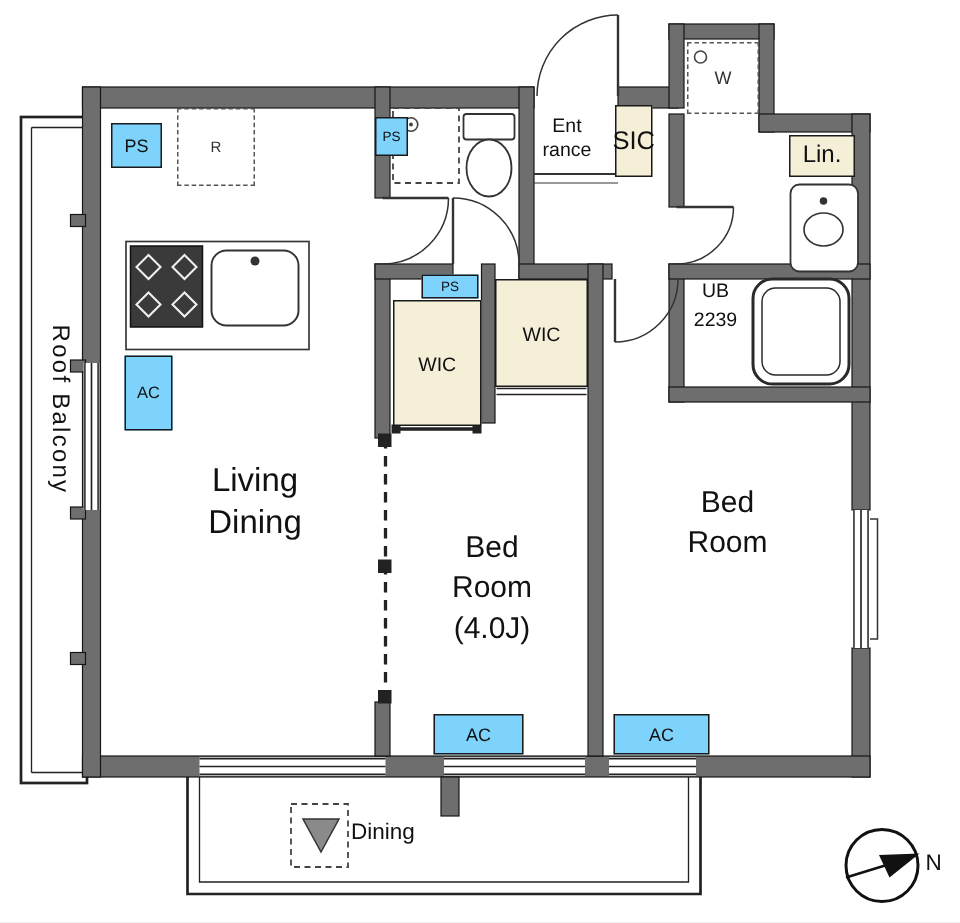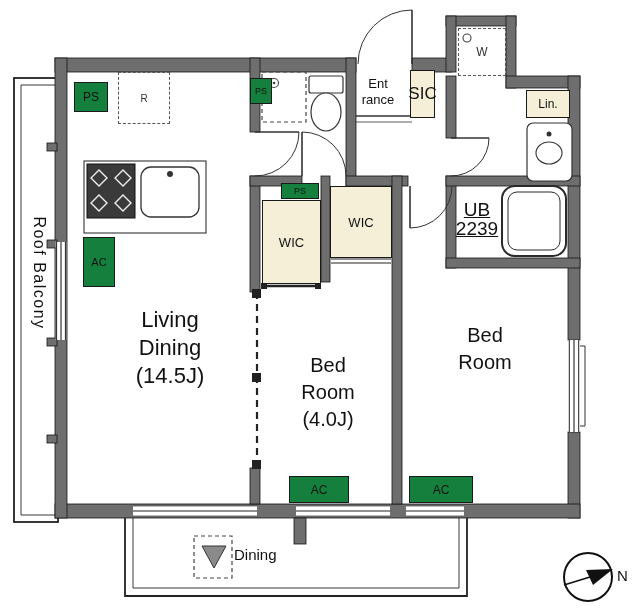--- a/index.html
+++ b/index.html
@@ -7,21 +7,21 @@
     --closet-fill:#f5efd8;
     --line:#1a1a1a;
     --background:#ffffff;
   }
   *{margin:0;padding:0;box-sizing:border-box;}
   body{background:#fff;font-family:"Liberation Sans",sans-serif;}
   .plan{position:relative;width:640px;height:615px;background:var(--background);outline:1px solid #c4c4c4;overflow:hidden;color:#111;}
   .plan svg.base{position:absolute;left:0;top:0;}
   .lbl{position:absolute;color:#111;white-space:nowrap;line-height:1.25;}
   .center{text-align:center;}
-  .box{position:absolute;display:flex;align-items:center;justify-content:center;border:1.2px solid #1a1a1a;background:#15803d;color:#111;}
+  .box{position:absolute;display:flex;align-items:center;justify-content:center;border:1.2px solid #1a1a1a;background:#7dd3fc;color:#111;}
   .cream{background:var(--closet-fill);}
   .dashed{border:1.3px dashed #555;background:transparent;color:#333;}
   .wall{fill:var(--wall);stroke:#161616;stroke-width:0.8;}
   .thin{stroke:#222;fill:none;}
   .fix{stroke:#333;fill:#fff;}
 </style>
 </head>
 <body>
 
 <div class="plan">
@@ -178,57 +178,56 @@
       <line x1="564" y1="585" x2="590" y2="577" stroke="#111" stroke-width="1.6"></line>
       <polygon points="613,569 586,570 593,585" fill="#111"></polygon>
     </g>
   </svg>
 
   <div class="lbl center" style="left:-61px;top:263px;width:200px;font-size:16px;letter-spacing:1.5px;transform:rotate(90deg);">Roof Balcony</div>
 
   <div class="lbl center" style="left:95px;top:306px;width:150px;font-size:22px;line-height:28px;text-align:center;">
     <div>Living</div>
     <div>Dining</div>
-    <div>(14.5J)</div>
   </div>
 
   <div class="lbl center" style="left:267px;top:352px;width:122px;font-size:20px;line-height:27px;">
     <div>Bed</div>
     <div>Room</div>
     <div>(4.0J)</div>
   </div>
 
   <div class="lbl center" style="left:420px;top:322px;width:130px;font-size:20px;line-height:27px;">
     <div>Bed</div>
     <div>Room</div>
   </div>
 
   <div class="lbl center" style="left:350px;top:76px;width:56px;font-size:13px;line-height:16px;">
     <div>Ent</div>
     <div>rance</div>
   </div>
 
-  <div class="lbl center" style="left:452px;top:200px;width:50px;font-size:19px;line-height:19px;text-decoration:underline;">
+  <div class="lbl center" style="left:452px;top:184px;width:50px;font-size:13px;line-height:19px;">
     <div>UB</div>
     <div>2239</div>
   </div>
 
   <div class="lbl" style="left:234px;top:546px;font-size:15px;">Dining</div>
 
   <div class="lbl" style="left:617px;top:567px;font-size:15px;">N</div>
 
   <div class="box" style="left:74px;top:82px;width:34px;height:30px;font-size:12px;">PS</div>
 
   <div class="box" style="left:250px;top:78px;width:22px;height:26px;font-size:9px;border-width:1px;">PS</div>
 
   <div class="box" style="left:281px;top:183px;width:38px;height:16px;font-size:9px;border-width:1px;">PS</div>
 
   <div class="box cream" style="left:410px;top:70px;width:25px;height:48px;font-size:17px;">SIC</div>
 
-  <div class="box cream" style="left:526px;top:90px;width:44px;height:28px;font-size:12px;">Lin.</div>
+  <div class="box cream" style="left:526px;top:90px;width:44px;height:28px;font-size:16px;">Lin.</div>
 
   <div class="box cream" style="left:262px;top:200px;width:59px;height:84px;font-size:13px;">WIC</div>
 
   <div class="box cream" style="left:330px;top:186px;width:62px;height:72px;font-size:13px;">WIC</div>
 
   <div class="box" style="left:83px;top:237px;width:32px;height:50px;font-size:11px;">AC</div>
 
   <div class="box" style="left:289px;top:476px;width:60px;height:27px;font-size:12px;">AC</div>
 
   <div class="box" style="left:409px;top:476px;width:64px;height:27px;font-size:12px;">AC</div>

